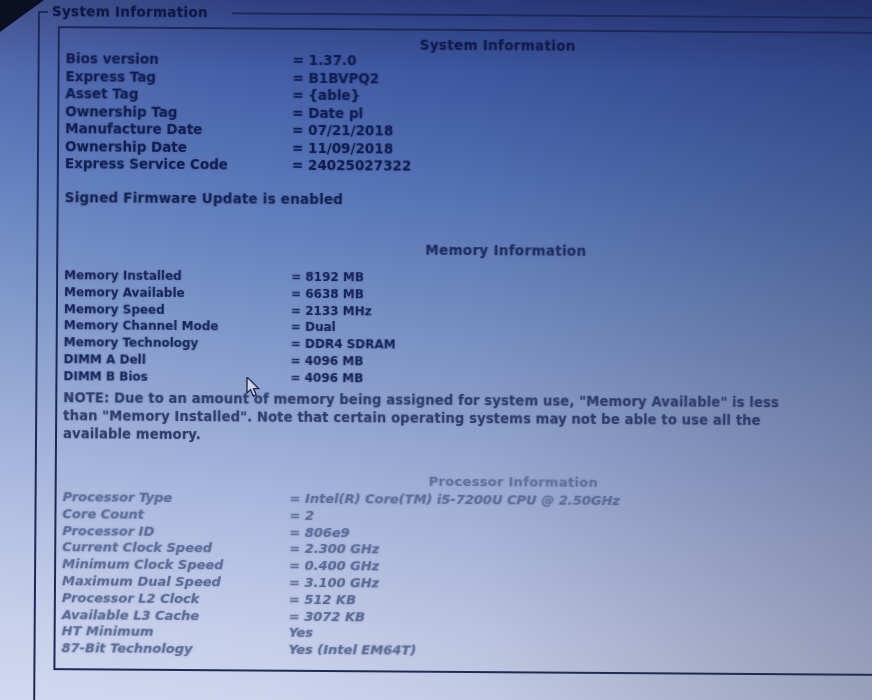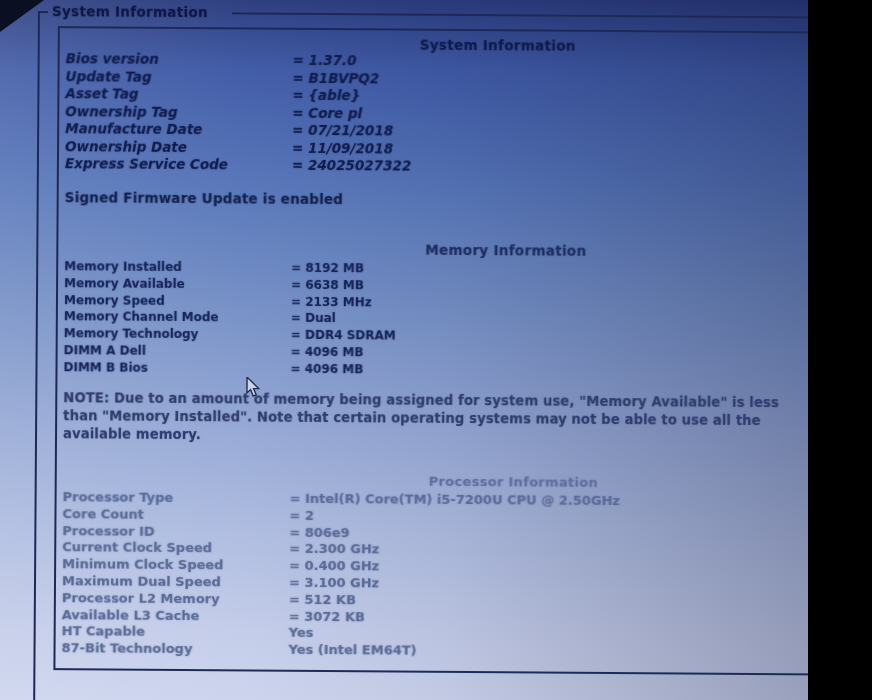--- a/index.html
+++ b/index.html
@@ -1,17 +1,17 @@
 <!DOCTYPE html>
 <html><head>
 <meta charset="utf-8">
 <style>
   html,body{margin:0;padding:0;background:#000;}
   .stage{
-    position:relative;width:808px;height:700px;overflow:hidden;
+    position:relative;width:872px;height:700px;overflow:hidden;
     font-family:"DejaVu Sans","Liberation Sans",sans-serif;
     background-image:
       linear-gradient(90deg, rgba(255,255,255,0.10) 0%, rgba(255,255,255,0.02) 30%, rgba(8,12,44,0.05) 55%, rgba(8,12,44,0.26) 100%),
       linear-gradient(180deg, #2b3c7e 0%, #3f5aa6 10%, #5574b8 26%, #7590c6 44%, #93a6d4 60%, #aebce0 76%, #c3cce9 90%, #ccd4ee 100%);
   }
   .content{position:absolute;inset:0;transform:rotate(0.4deg);transform-origin:40px 10px;filter:blur(0.3px);}
   .corner-shadow{position:absolute;left:0;top:0;width:60px;height:42px;background:#0a0f22;
     clip-path:polygon(0 0,44px 0,0 32px);}
   .line{position:absolute;background:#1d2856;}
   .group-title{position:absolute;left:52px;top:3px;font-size:13.5px;font-weight:700;color:#0d1746;
@@ -20,25 +20,25 @@
     border-left:2px solid #1d2856;border-top:2px solid #1d2856;border-bottom:2px solid #1e2a58;}
   .sec-header{position:absolute;font-weight:700;white-space:nowrap;letter-spacing:0.3px;}
   .hdr-system{left:420px;top:34px;font-size:13.5px;color:#0e1a4a;text-shadow:0 0 2px rgba(16,24,70,0.35);}
   .hdr-memory{left:427px;top:239px;font-size:13.5px;color:#1d2b5e;text-shadow:0 0 2px rgba(25,38,90,0.3);}
   .hdr-processor{left:432px;top:471px;font-size:13px;color:#5f6f9b;text-shadow:0 0 2px rgba(95,111,155,0.4);}
   .rows{position:absolute;left:66px;}
   .row{position:relative;white-space:nowrap;}
   .lbl{position:absolute;left:0;}
   .val{position:absolute;left:227px;}
   .rows-system{top:50px;font-size:13.5px;font-weight:700;color:#101c4e;text-shadow:0 0 2px rgba(16,28,78,0.35);}
-  .rows-system .row{height:17.5px;line-height:16px;font-style:italic;}
-  .rows-memory{top:259px;font-size:12px;font-weight:700;color:#16235a;text-shadow:0 0 2px rgba(22,35,90,0.3);}
+  .rows-system .row{height:17.5px;line-height:16px;}
+  .rows-memory{top:268px;font-size:12px;font-weight:700;color:#16235a;text-shadow:0 0 2px rgba(22,35,90,0.3);}
   .rows-memory .row{height:16.8px;line-height:15.8px;}
   .rows-processor{top:489px;font-size:13px;font-weight:600;color:#5a6b97;text-shadow:0 0 2px rgba(90,107,151,0.45);}
-  .rows-processor .row{height:16.8px;line-height:15.8px;}
+  .rows-processor .row{height:16.8px;line-height:15.8px;font-style:italic;}
   .firmware-note{position:absolute;left:66px;top:189px;font-size:13.5px;font-weight:700;color:#12204f;
     letter-spacing:0.2px;text-shadow:0 0 2px rgba(18,32,79,0.35);white-space:nowrap;}
   .memory-note{position:absolute;left:66px;top:389px;font-size:13.2px;font-weight:600;color:#2e3c6c;
     line-height:17.8px;letter-spacing:0.1px;text-shadow:0 0 1.5px rgba(46,60,108,0.4);}
   .memory-note div{white-space:nowrap;}
   .cursor{position:absolute;left:246px;top:377px;width:16px;height:22px;filter:none;}
 </style>
 </head>
 <body>
 
@@ -52,30 +52,30 @@
 
     <div class="inner-box"></div>
 
     <div class="sec-header hdr-system">System Information</div>
     <div class="rows rows-system">
         <div class="row">
           <span class="lbl">Bios version</span>
           <span class="val">= 1.37.0</span>
         </div>
         <div class="row">
-          <span class="lbl">Update Tag</span>
+          <span class="lbl">Express Tag</span>
           <span class="val">= B1BVPQ2</span>
         </div>
         <div class="row">
           <span class="lbl">Asset Tag</span>
           <span class="val">= {able}</span>
         </div>
         <div class="row">
           <span class="lbl">Ownership Tag</span>
-          <span class="val">= Core pl</span>
+          <span class="val">= Date pl</span>
         </div>
         <div class="row">
           <span class="lbl">Manufacture Date</span>
           <span class="val">= 07/21/2018</span>
         </div>
         <div class="row">
           <span class="lbl">Ownership Date</span>
           <span class="val">= 11/09/2018</span>
         </div>
         <div class="row">
@@ -142,29 +142,29 @@
         </div>
         <div class="row">
           <span class="lbl">Minimum Clock Speed</span>
           <span class="val">= 0.400 GHz</span>
         </div>
         <div class="row">
           <span class="lbl">Maximum Dual Speed</span>
           <span class="val">= 3.100 GHz</span>
         </div>
         <div class="row">
-          <span class="lbl">Processor L2 Memory</span>
+          <span class="lbl">Processor L2 Clock</span>
           <span class="val">= 512 KB</span>
         </div>
         <div class="row">
           <span class="lbl">Available L3 Cache</span>
           <span class="val">= 3072 KB</span>
         </div>
         <div class="row">
-          <span class="lbl">HT Capable</span>
+          <span class="lbl">HT Minimum</span>
           <span class="val">Yes</span>
         </div>
         <div class="row">
           <span class="lbl">87-Bit Technology</span>
           <span class="val">Yes (Intel EM64T)</span>
         </div>
       </div>
 
   </div>
 

